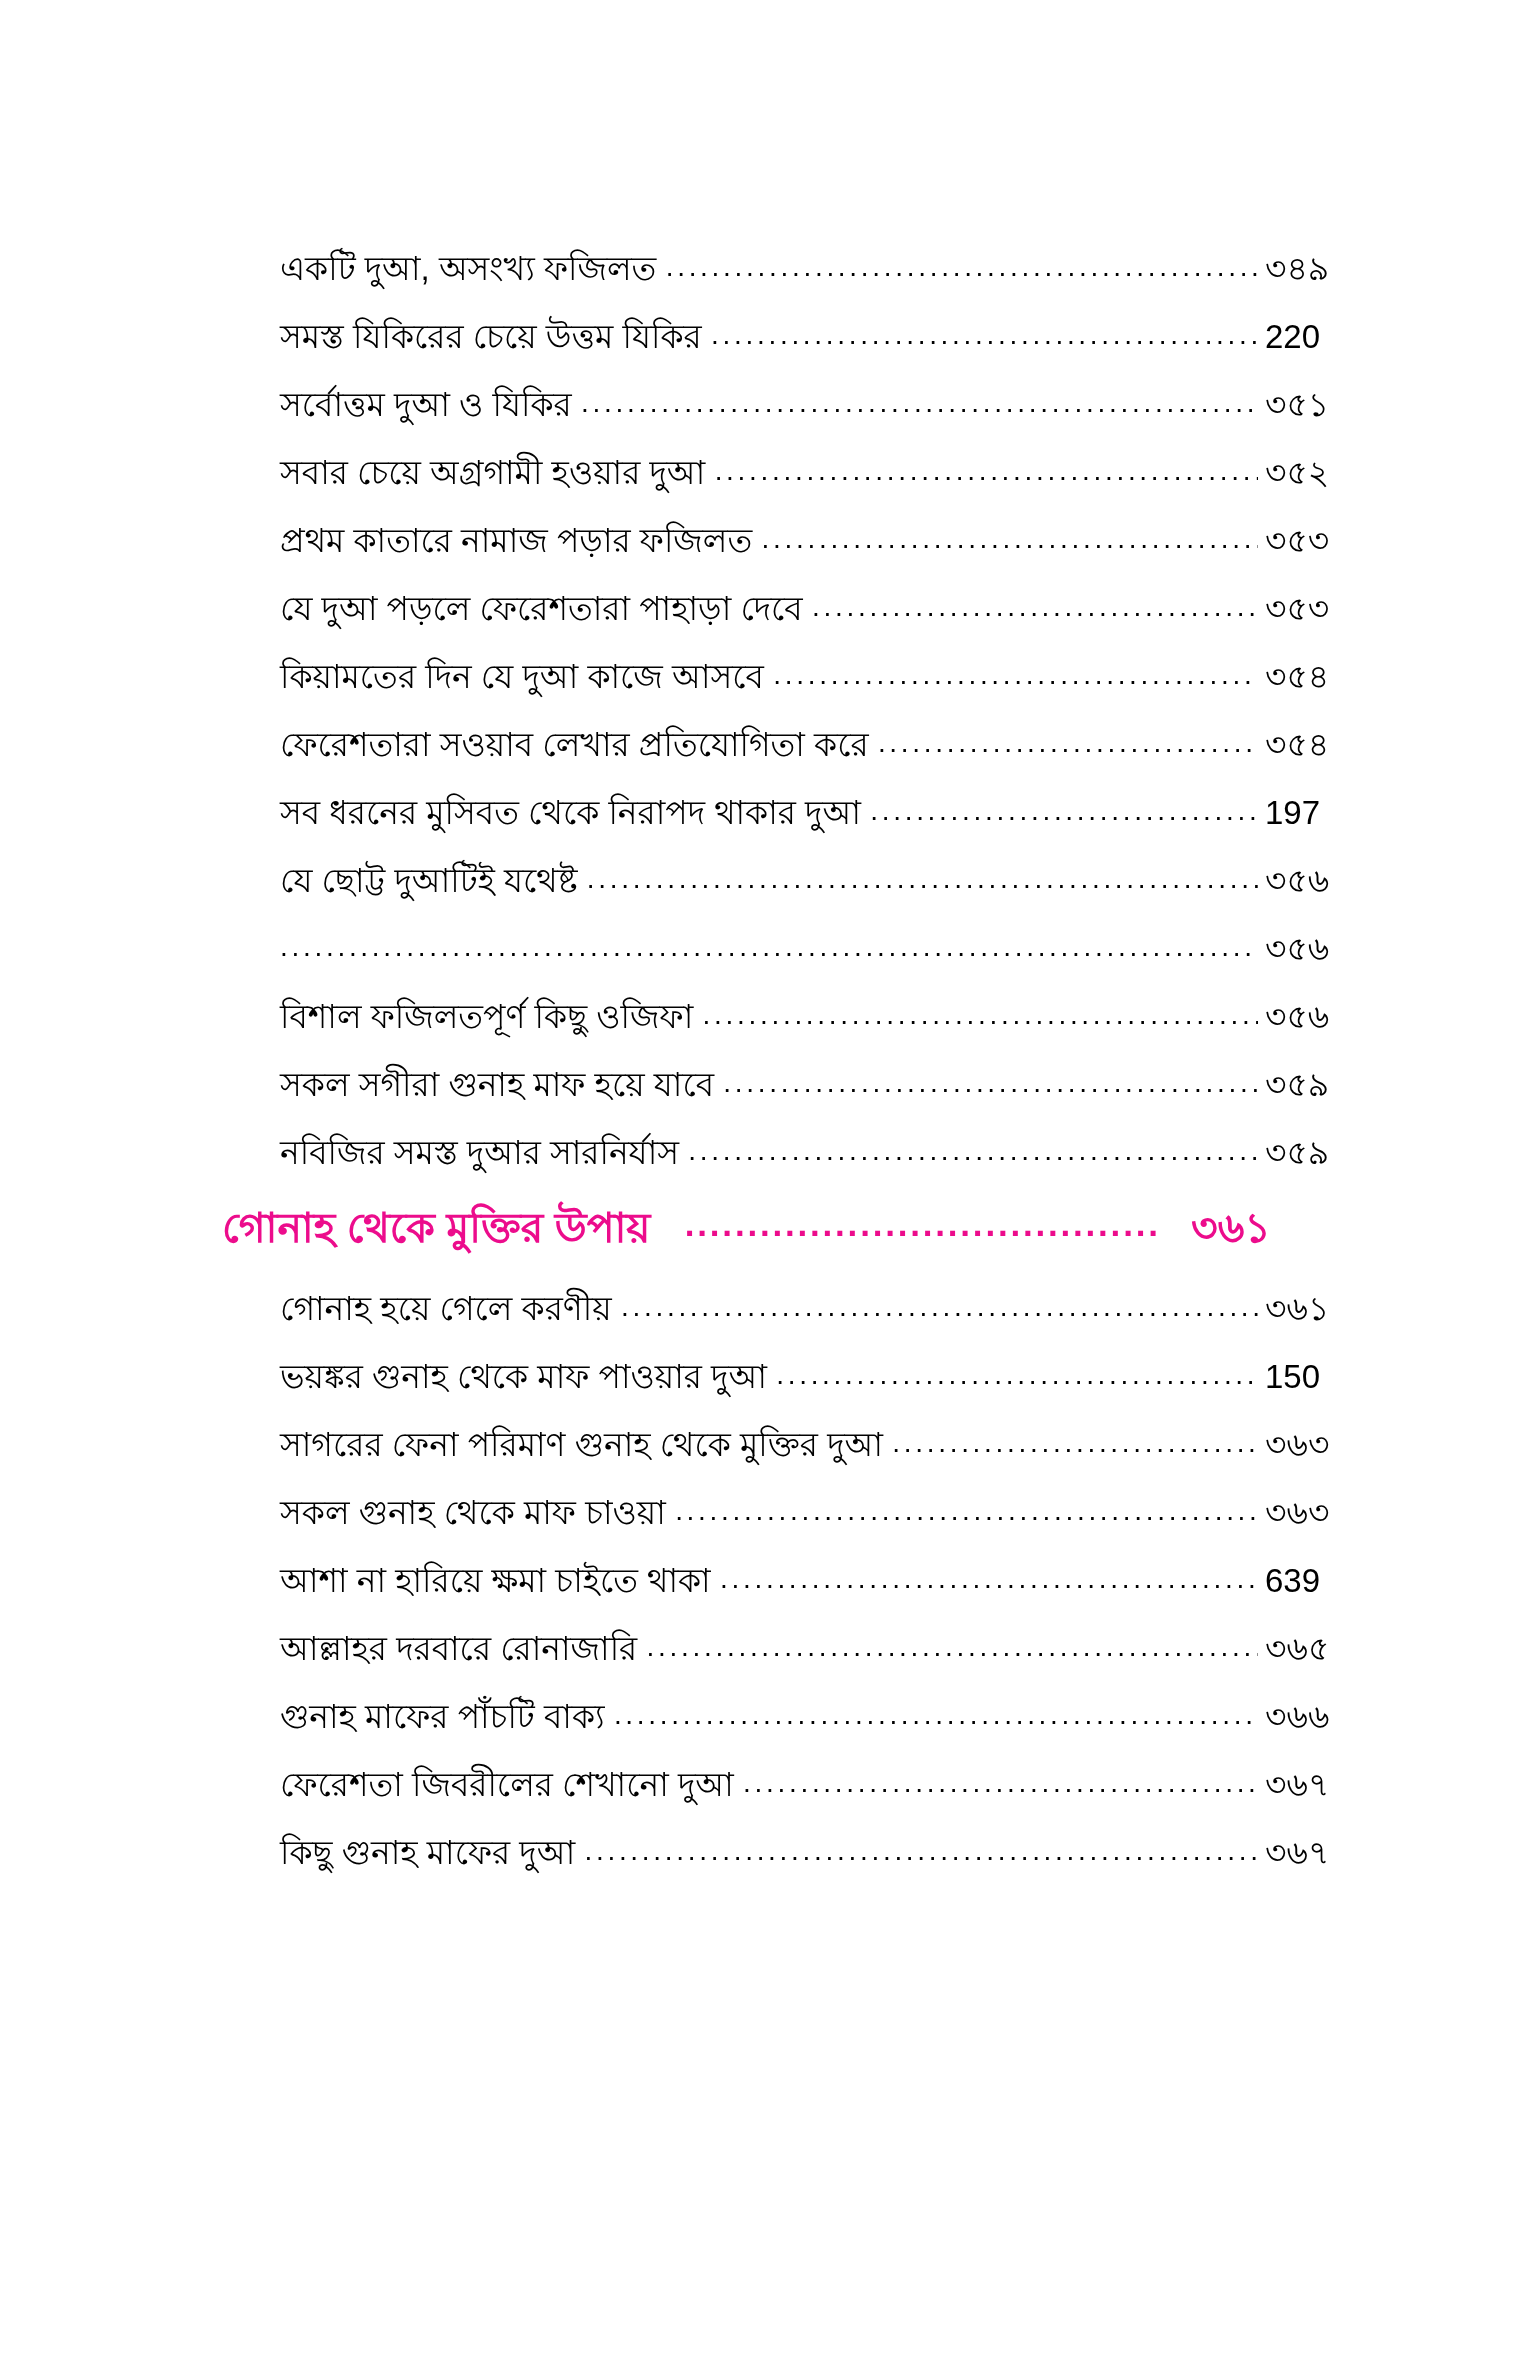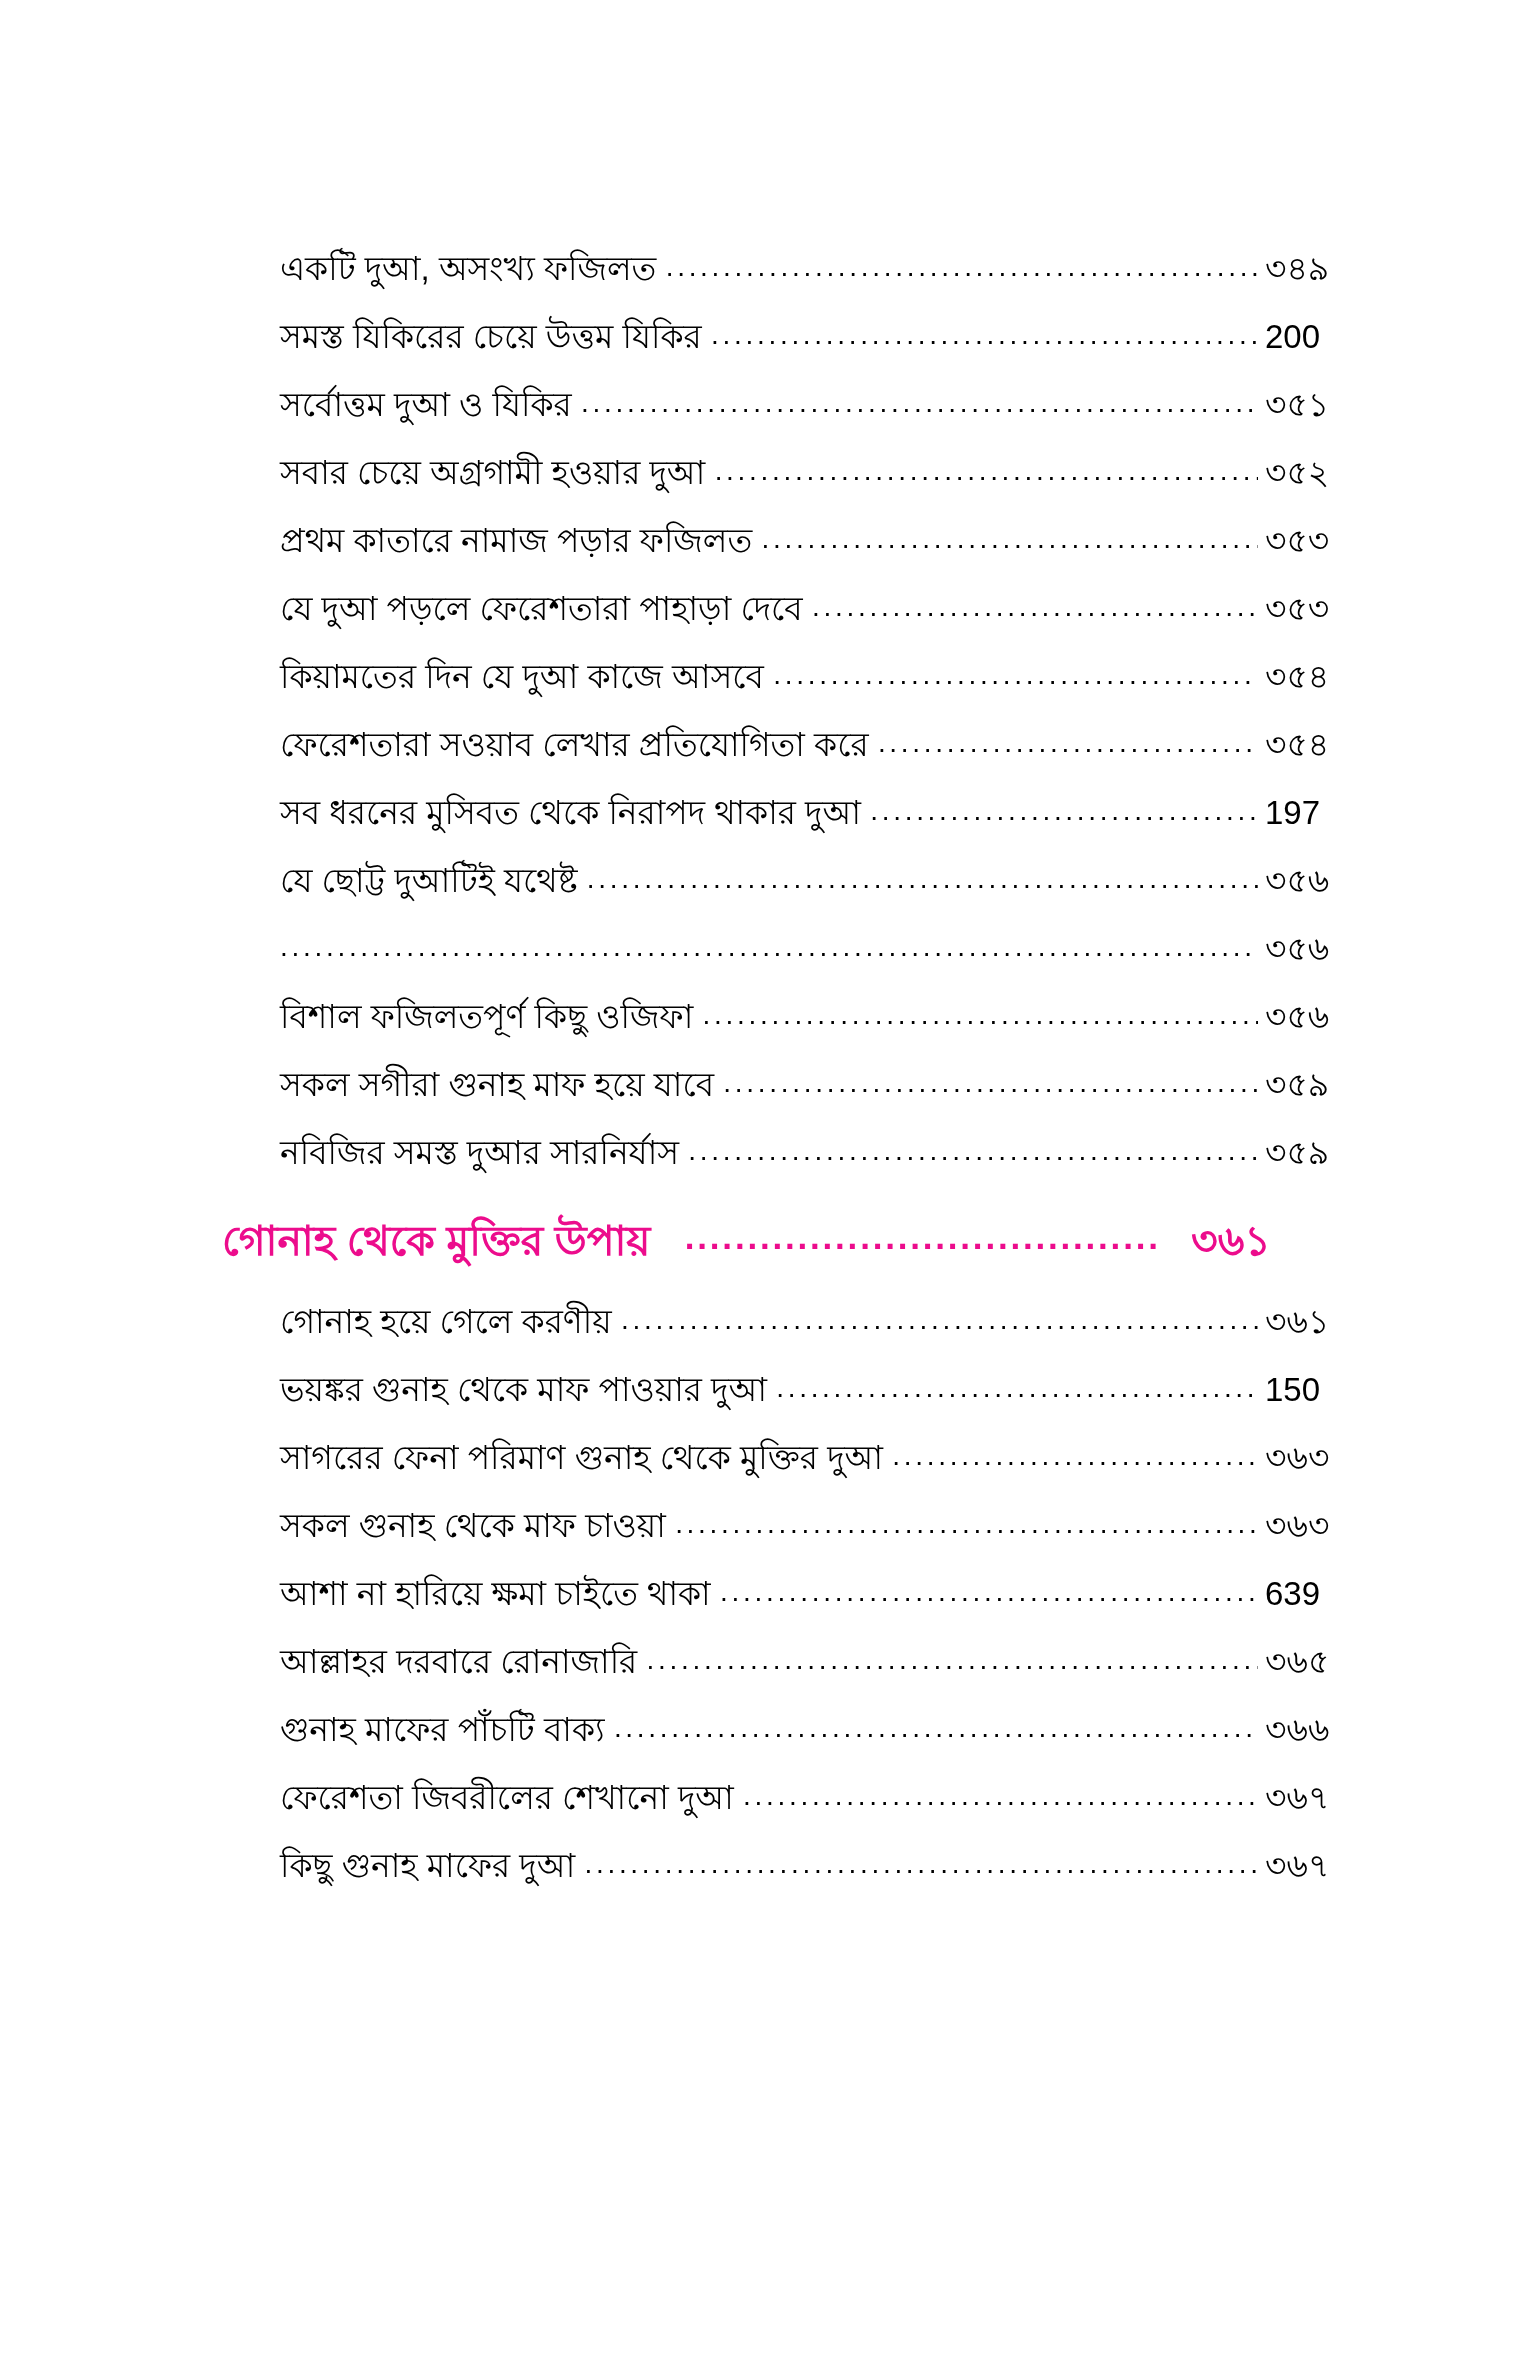--- a/index.html
+++ b/index.html
@@ -54,21 +54,21 @@
     flex: 0 0 auto;
     padding-left: 7.5px;
     text-align: left;
     min-width: 73px;
   }
   
   .toc-entry.section {
     font-size: 41px;
     font-weight: bold;
     color: #ec0c8c;
-    margin: 52px 0 43px -58px;
+    margin: 39px 0 43px -58px;
     gap: 25px;
   }
   .toc-entry.section .leader {
     color: #ec0c8c;
     letter-spacing: 2.8px;
     font-size: 35px;
     top: -5.6px;
   }
   .toc-entry.section .page-num {
     color: #ec0c8c;
@@ -81,21 +81,21 @@
 <div class="page">
   <ul class="toc-list" id="toc-list">
       <li class="toc-entry">
         <span class="title">একটি দুআ, অসংখ্য ফজিলত</span>
         <span class="leader">.........................................................................................</span>
         <span class="page-num">৩৪৯</span>
       </li>
       <li class="toc-entry">
         <span class="title">সমস্ত যিকিরের চেয়ে উত্তম যিকির</span>
         <span class="leader">.........................................................................................</span>
-        <span class="page-num">200</span>
+        <span class="page-num">220</span>
       </li>
       <li class="toc-entry">
         <span class="title">সর্বোত্তম দুআ ও যিকির</span>
         <span class="leader">.........................................................................................</span>
         <span class="page-num">৩৫১</span>
       </li>
       <li class="toc-entry">
         <span class="title">সবার চেয়ে অগ্রগামী হওয়ার দুআ</span>
         <span class="leader">.........................................................................................</span>
         <span class="page-num">৩৫২</span>

